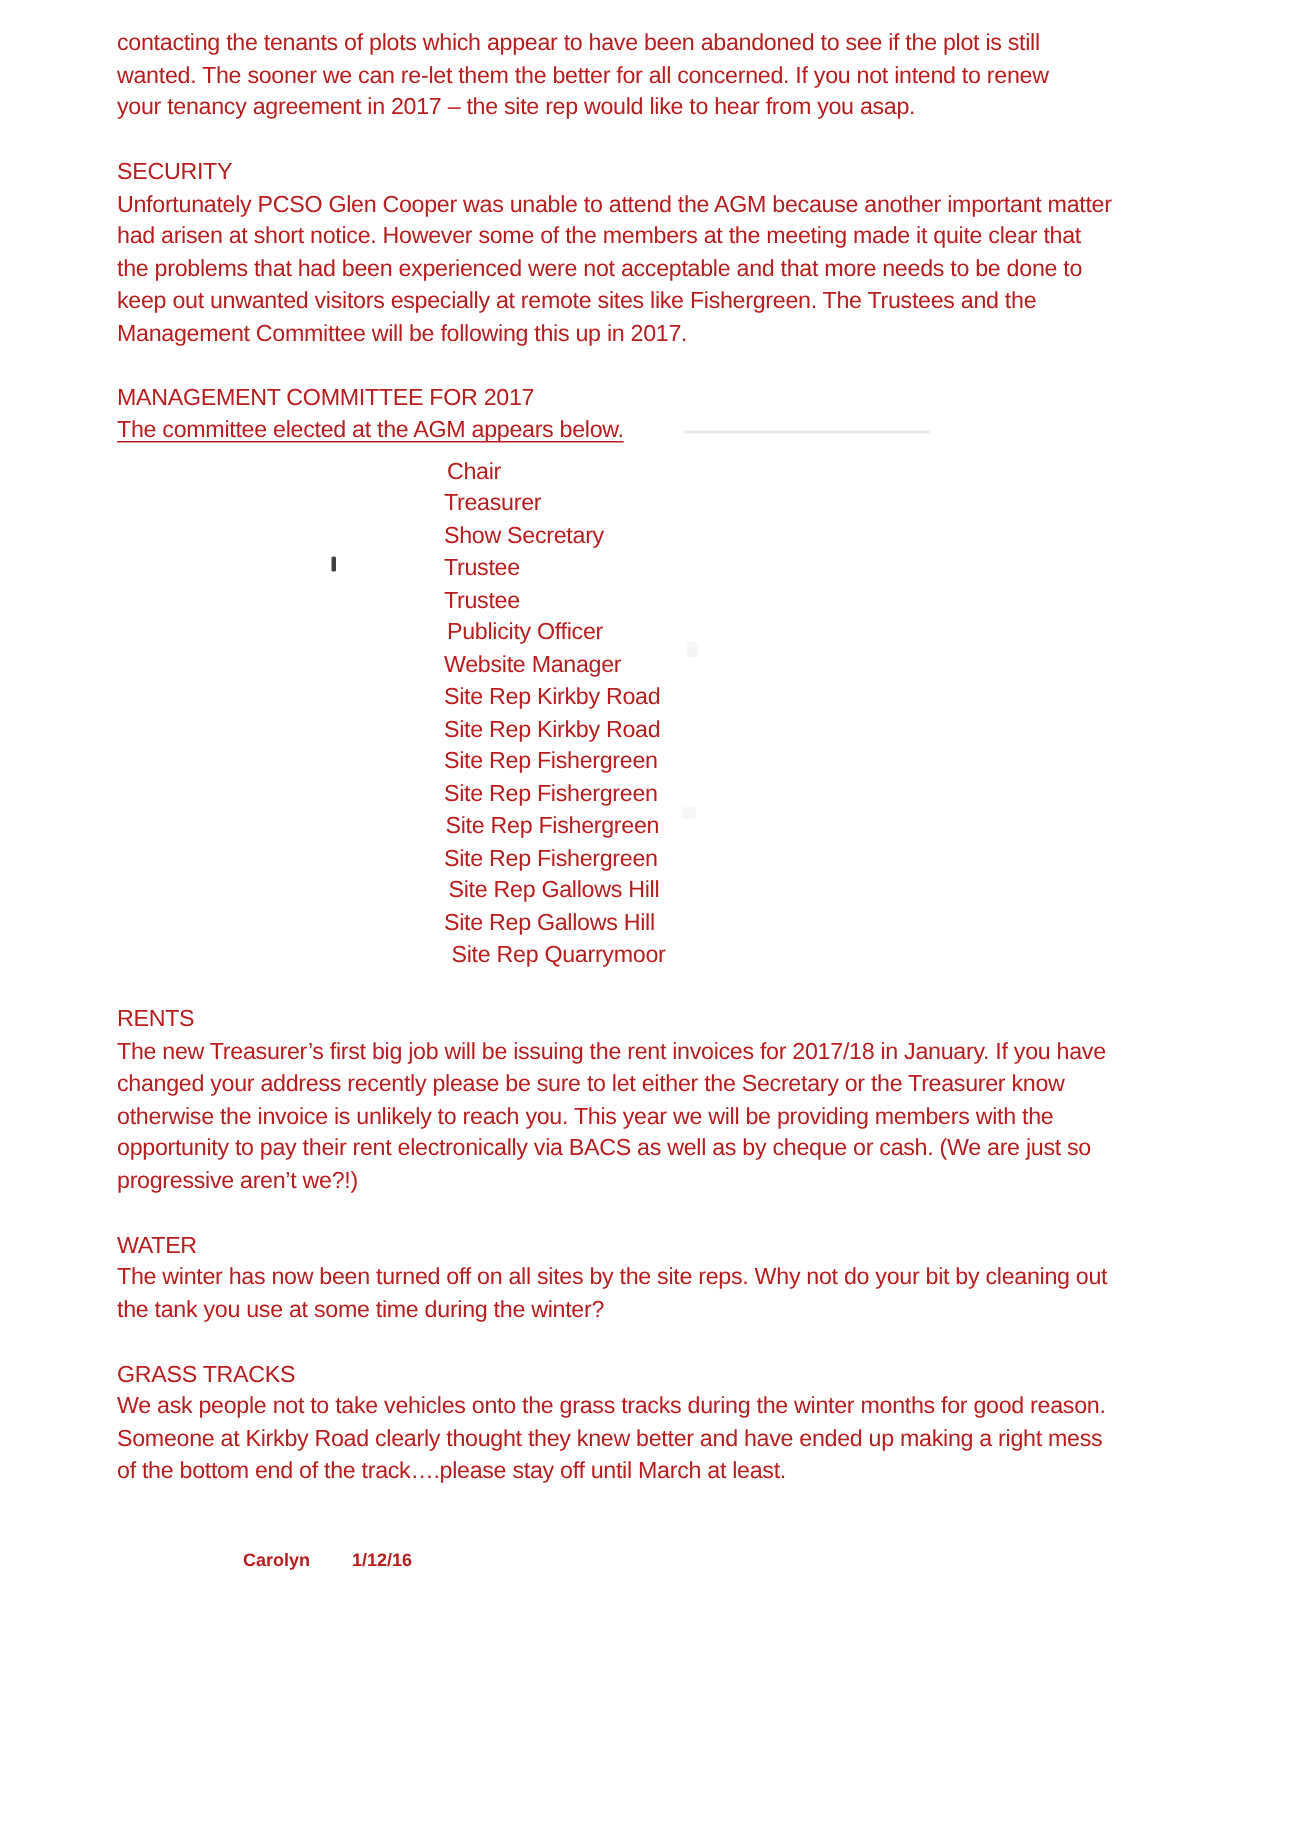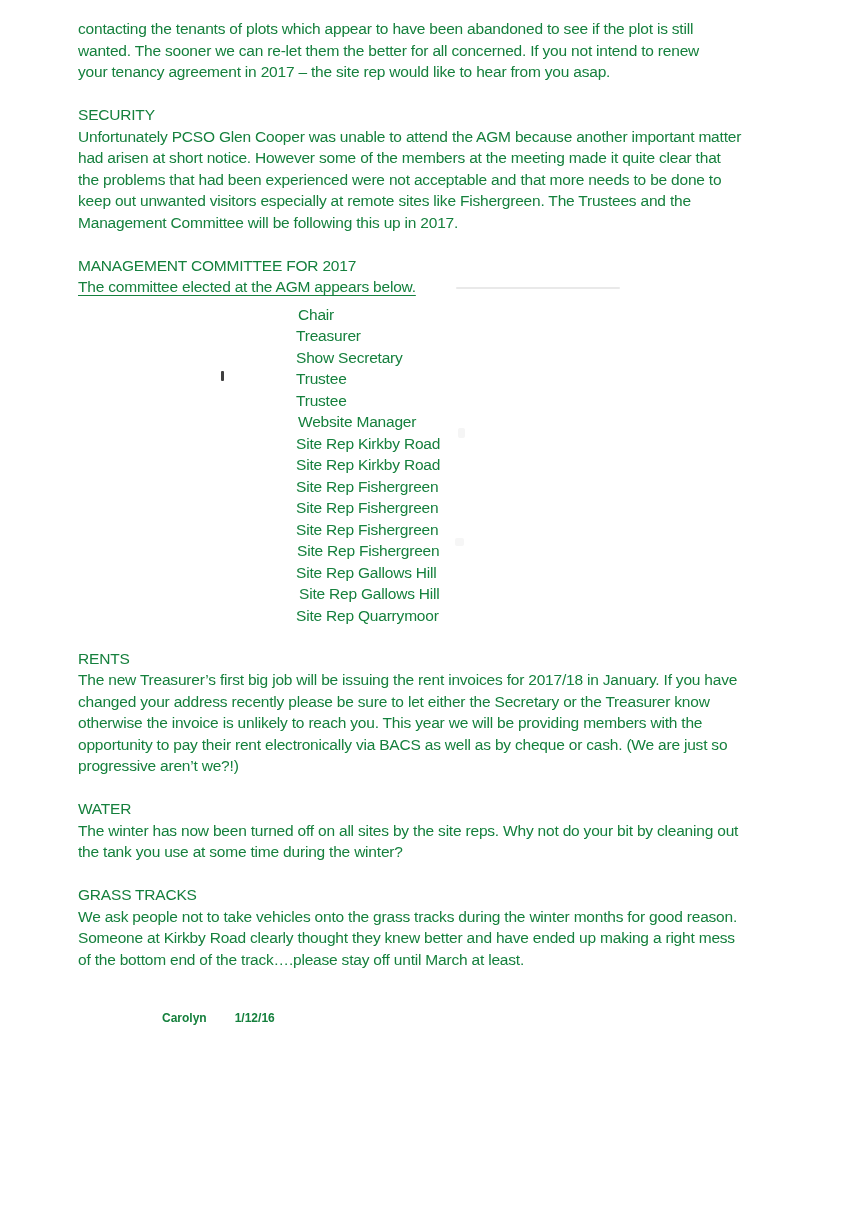--- a/index.html
+++ b/index.html
@@ -10,21 +10,21 @@
   .page {
     position: relative;
     width: 868px;
     height: 1228px;
     background: #ffffff;
     overflow: hidden;
     font-family: "Liberation Sans", "DejaVu Sans", sans-serif;
     font-size: 15.5px;
     letter-spacing: -0.2px;
     line-height: 21.5px;
-    color: #15803d;
+    color: #b91c1c;
     box-sizing: border-box;
     padding: 18px 25px 0 78px;
     -webkit-font-smoothing: antialiased;
   }
   .para {
     margin: 0;
     white-space: pre-line;
     width: 772px;
   }
   .section {
@@ -125,20 +125,21 @@
 
   <div class="section">
     <div class="heading">MANAGEMENT COMMITTEE FOR 2017</div>
     <div class="subheading-underlined">The committee elected at the AGM appears below.</div>
     <div class="committee-list">
       <div class="committee-role">Chair</div>
       <div class="committee-role">Treasurer</div>
       <div class="committee-role">Show Secretary</div>
       <div class="committee-role">Trustee</div>
       <div class="committee-role">Trustee</div>
+      <div class="committee-role">Publicity Officer</div>
       <div class="committee-role">Website Manager</div>
       <div class="committee-role">Site Rep Kirkby Road</div>
       <div class="committee-role">Site Rep Kirkby Road</div>
       <div class="committee-role">Site Rep Fishergreen</div>
       <div class="committee-role">Site Rep Fishergreen</div>
       <div class="committee-role">Site Rep Fishergreen</div>
       <div class="committee-role">Site Rep Fishergreen</div>
       <div class="committee-role">Site Rep Gallows Hill</div>
       <div class="committee-role">Site Rep Gallows Hill</div>
       <div class="committee-role">Site Rep Quarrymoor</div>

